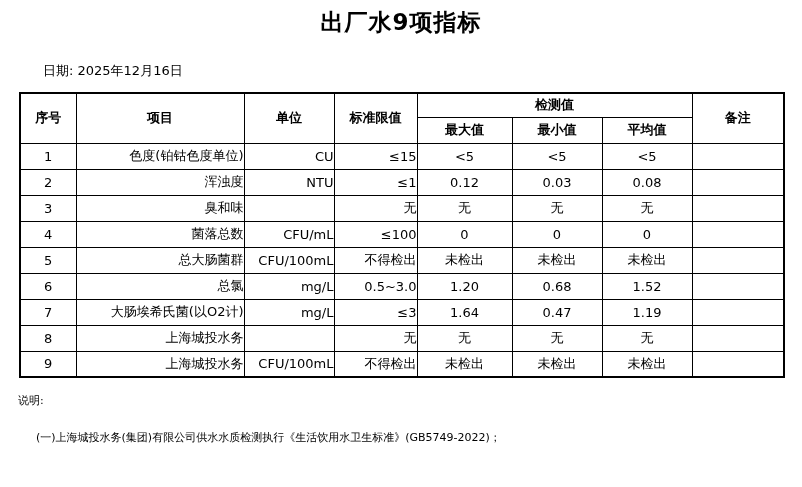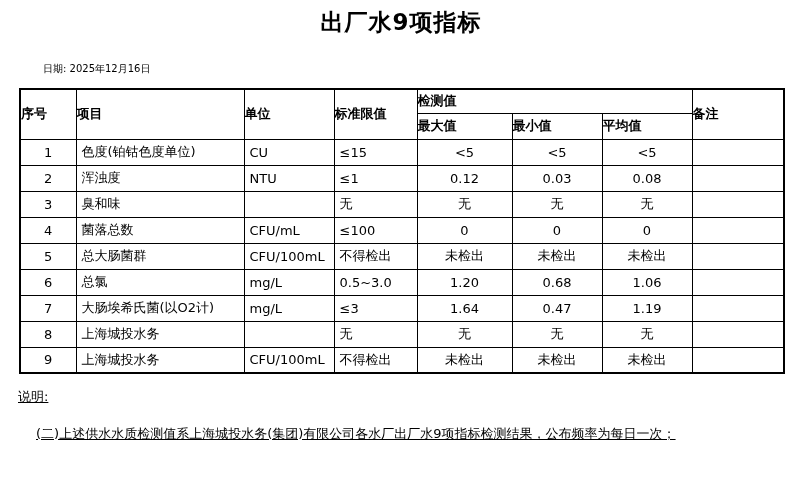--- a/index.html
+++ b/index.html
@@ -19,53 +19,52 @@
   .page-title {
     margin: 0;
     padding-top: 7px;
     text-align: center;
     font-size: 23px;
     font-weight: 700;
     letter-spacing: 1px;
   }
   .date-line {
     margin: 24px 0 12px 43px;
-    font-size: 10px;
+    font-size: 13px;
   }
   table.report {
     border-collapse: collapse;
     table-layout: fixed;
     margin: 9px 0 0 19px;
     width: 764px;
     border: 2px solid #000;
   }
   table.report th,
   table.report td {
     border: 1px solid #000;
     font-size: 13px;
     padding: 0;
     overflow: hidden;
     white-space: nowrap;
     box-sizing: border-box;
   }
   table.report th {
     font-weight: 700;
-    text-align: left;
+    text-align: center;
     height: 26px;
   }
   table.report tbody td {
     height: 26px;
     font-weight: 400;
   }
   .c-center { text-align: center; }
-  .c-left   { text-align: left; padding-left: 5px !important; }
+  .c-left   { text-align: right; padding-left: 5px !important; }
   .notes {
     margin: 15px 4px 0 18px;
-    font-size: 13px;
-    text-decoration: underline;
+    font-size: 11px;
   }
   .notes-label {
     line-height: 16px;
   }
   .note-items {
     margin: 21px 0 0 18px;
   }
   .note-item {
     line-height: 16px;
   }
@@ -156,21 +155,21 @@
         <td class="c-center">未检出</td>
         <td class="c-center"></td>
       </tr>
       <tr>
         <td class="c-center">6</td>
         <td class="c-left">总氯</td>
         <td class="c-left">mg/L</td>
         <td class="c-left">0.5~3.0</td>
         <td class="c-center">1.20</td>
         <td class="c-center">0.68</td>
-        <td class="c-center">1.06</td>
+        <td class="c-center">1.52</td>
         <td class="c-center"></td>
       </tr>
       <tr>
         <td class="c-center">7</td>
         <td class="c-left">大肠埃希氏菌(以O2计)</td>
         <td class="c-left">mg/L</td>
         <td class="c-left">≤3</td>
         <td class="c-center">1.64</td>
         <td class="c-center">0.47</td>
         <td class="c-center">1.19</td>
@@ -195,17 +194,17 @@
         <td class="c-center">未检出</td>
         <td class="c-center">未检出</td>
         <td class="c-center"></td>
       </tr>
     </tbody>
   </table>
 
   <div class="notes">
     <div class="notes-label">说明:</div>
     <div class="note-items">
-      <div class="note-item">(二)上述供水水质检测值系上海城投水务(集团)有限公司各水厂出厂水9项指标检测结果，公布频率为每日一次；</div>
+      <div class="note-item">(一)上海城投水务(集团)有限公司供水水质检测执行《生活饮用水卫生标准》(GB5749-2022)；</div>
     </div>
   </div>
 
 </div>
 
 </body></html>

